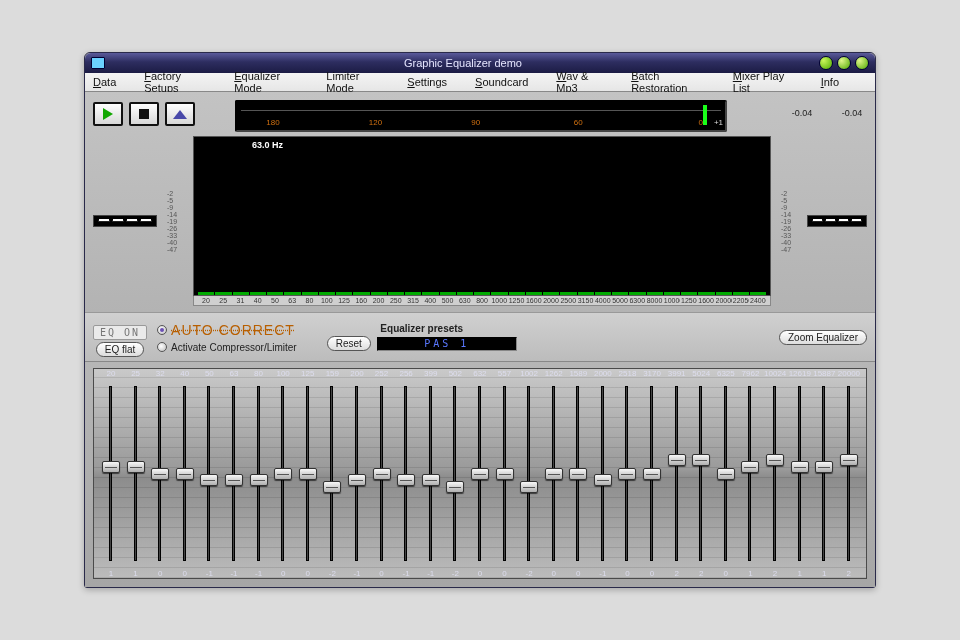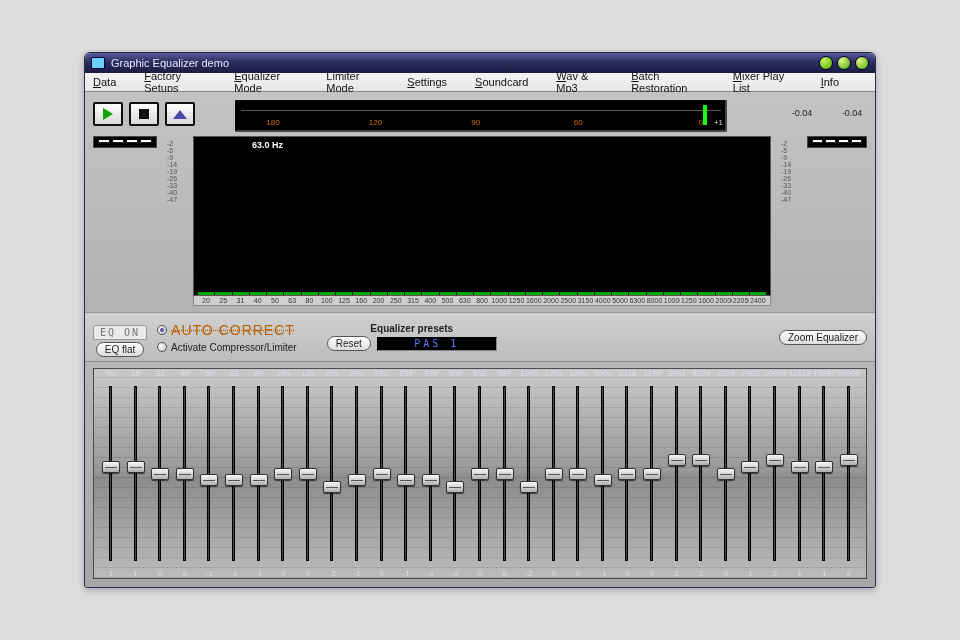--- a/index.html
+++ b/index.html
@@ -7,21 +7,21 @@
   .window {
     position: absolute; left: 84px; top: 52px; width: 792px; height: 536px;
     background: #b8b8b8; border: 1px solid #2a2a4a; border-radius: 6px 6px 3px 3px;
     box-shadow: 0 2px 6px rgba(0,0,0,.25);
     display: flex; flex-direction: column;
   }
   
   .titlebar {
     height: 20px; border-radius: 6px 6px 0 0;
     background: linear-gradient(#5a5a9a, #2d2d60 45%, #1c1c44);
-    display: flex; align-items: center; color: #e6e6ff; font-size: 11px; padding: 0 6px;
+    display: flex; align-items: center; color: #e6e6ff; font-size: 11px; padding: 0 6px; text-align: center;
   }
   .title-icon { width: 14px; height: 12px; margin-right: 6px; background: #6ad1ff; border: 1px solid #003; border-radius: 1px; }
   .title-text { flex: 1; }
   .winbtn { width: 14px; height: 14px; border: 1px solid #003; border-radius: 50%; margin-left: 4px;
             background: radial-gradient(circle at 30% 30%, #c9f55b, #4eaa00); }
   .winbtn.help { background: radial-gradient(circle at 30% 30%, #c9f55b, #4eaa00); }
   .winbtn.min  { background: radial-gradient(circle at 30% 30%, #dff58b, #4eaa00); }
   .winbtn.close{ background: radial-gradient(circle at 30% 30%, #dff58b, #4eaa00); }
   
   .menubar {
@@ -49,21 +49,21 @@
     flex: 1; height: 32px; border: 2px inset #444; background: #000;
     position: relative; margin-left: 30px; margin-right: 50px; margin-top:2px;
     border-radius:2px;
   }
   .corrscale { position:absolute; top:3px; left:4px; right:4px; height:6px; border-bottom:1px solid #555; }
   .corrlbl { position:absolute; bottom:3px; font-size:8px; }
   .corrbar { position:absolute; top:3px; width:4px; height:20px; background:#1aff1a; }
   
   .readouts { display:flex; gap:20px; align-items:center; font-size:9px; color:#222; padding-top:10px; width: 80px; justify-content: space-around;}
   
-  .specrow { display:flex; gap:10px; align-items:flex-start; }
+  .specrow { display:flex; gap:10px; align-items:center; }
   .meters {
     width: 64px; background:#000; border:1px solid #444; position:relative;
     display:flex; padding:4px 4px; gap:2px; align-items:flex-end;
   }
   .vbar { flex:1; position:relative; height:100%; border:1px solid #222; background:#000; }
   .vbar > .fill { position:absolute; bottom:0; left:0; right:0; background:linear-gradient(#3cff3c,#00c800); }
   .vbar > .peak { position:absolute; left:0; right:0; height:2px; background:#fff; }
   .meters.r { width:60px; }
   .midcol { flex:1; display:flex; flex-direction:column; }
   .spectrum {
@@ -104,21 +104,21 @@
   .radio { display:flex; align-items:center; gap:4px; }
   .radio .dot { width:10px; height:10px; border-radius:50%; border:1px solid #555;
     background:radial-gradient(circle at 40% 40%, #fff, #bbb); display:inline-block; }
   .radio.sel .dot::after { content:""; display:block; width:4px; height:4px; border-radius:50%;
     background:#6a4fb3; margin:2px; }
   .radio .lbl.auto { color:#b85f00; font-size:14px; letter-spacing:1px; text-decoration: line-through dotted;}
   .presetbox {
     flex:0 0 auto; display:flex; flex-direction:column; align-items:center; gap:2px; margin-left: 20px;
   }
   .presetdisp {
-    width:120px; height:14px; background:#000; color:#5a78ff; font:10px monospace;
+    width:140px; height:14px; background:#000; color:#5a78ff; font:10px monospace;
     text-align:center; border:1px inset #333; letter-spacing:3px;
   }
   .spacer { flex:1; }
   .leftchunk { display:flex; flex-direction:column; gap:2px; align-items:center;margin-top:8px; }
   
   .sliderwrap {
     flex:1; background:linear-gradient(#b6b6b6,#a6a6a6); padding:6px 8px 8px 8px;
   }
   .sliderpanel {
     height:100%; border:1px solid #4a4a4a;

